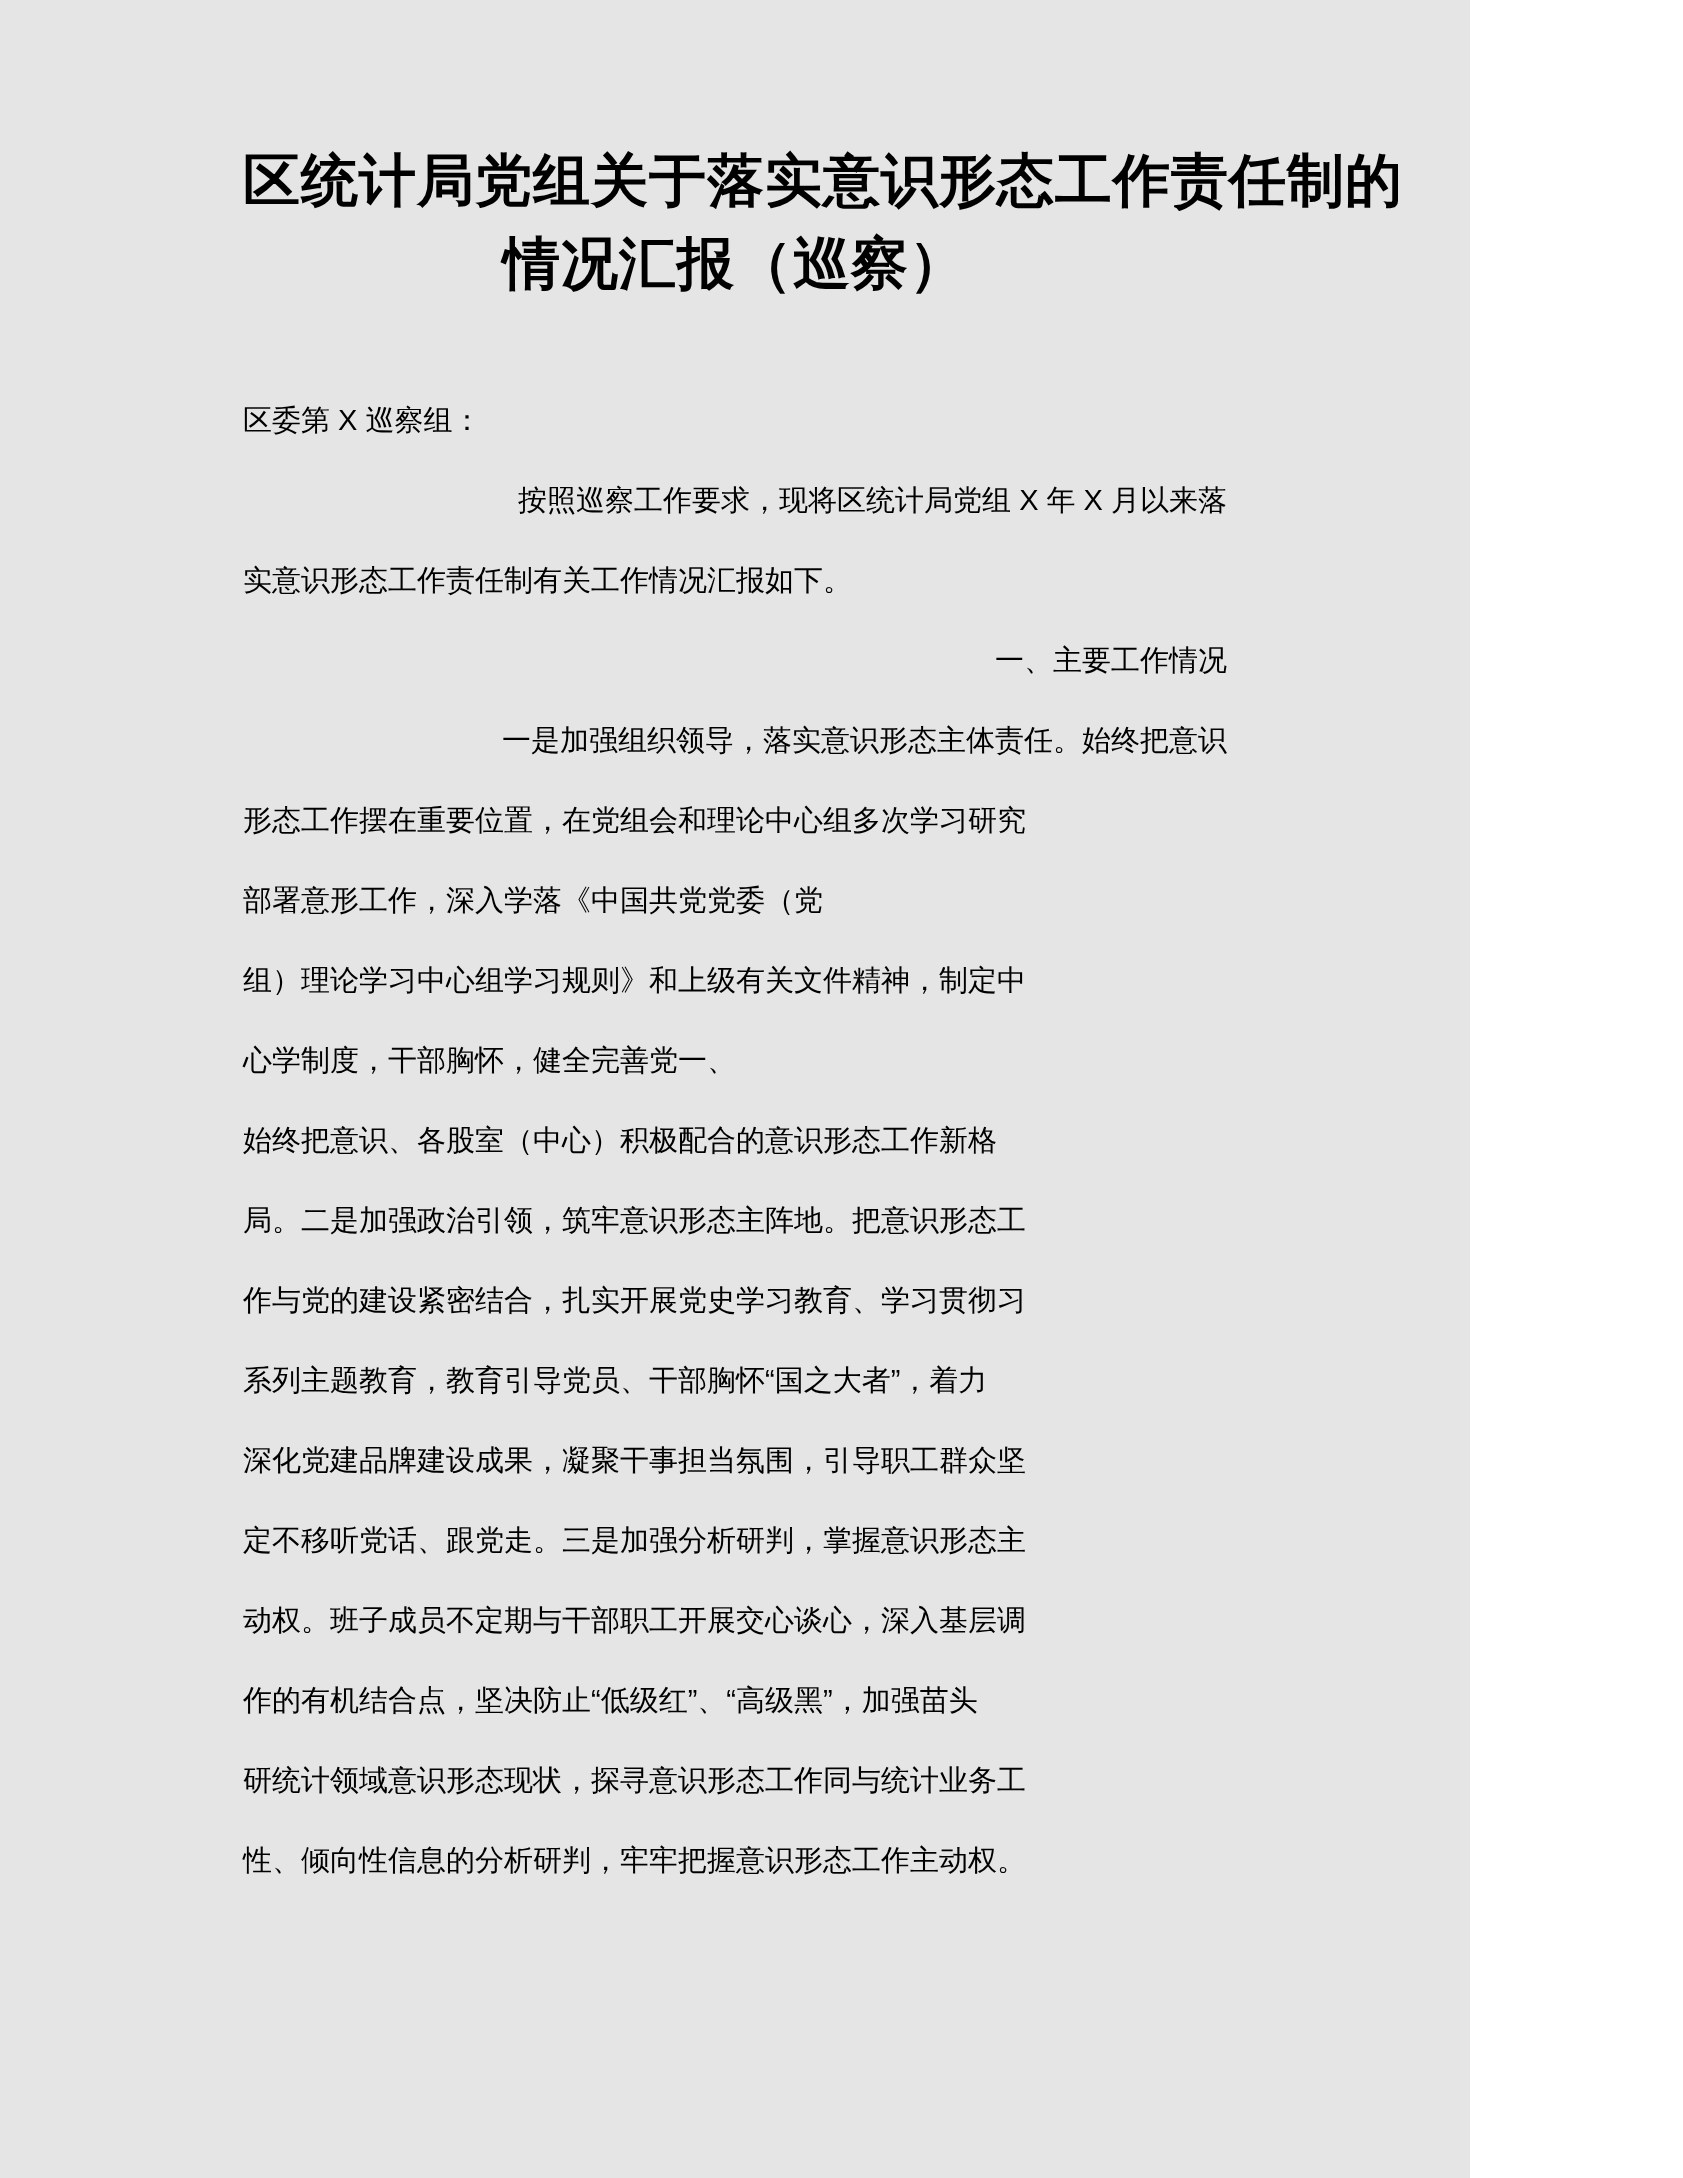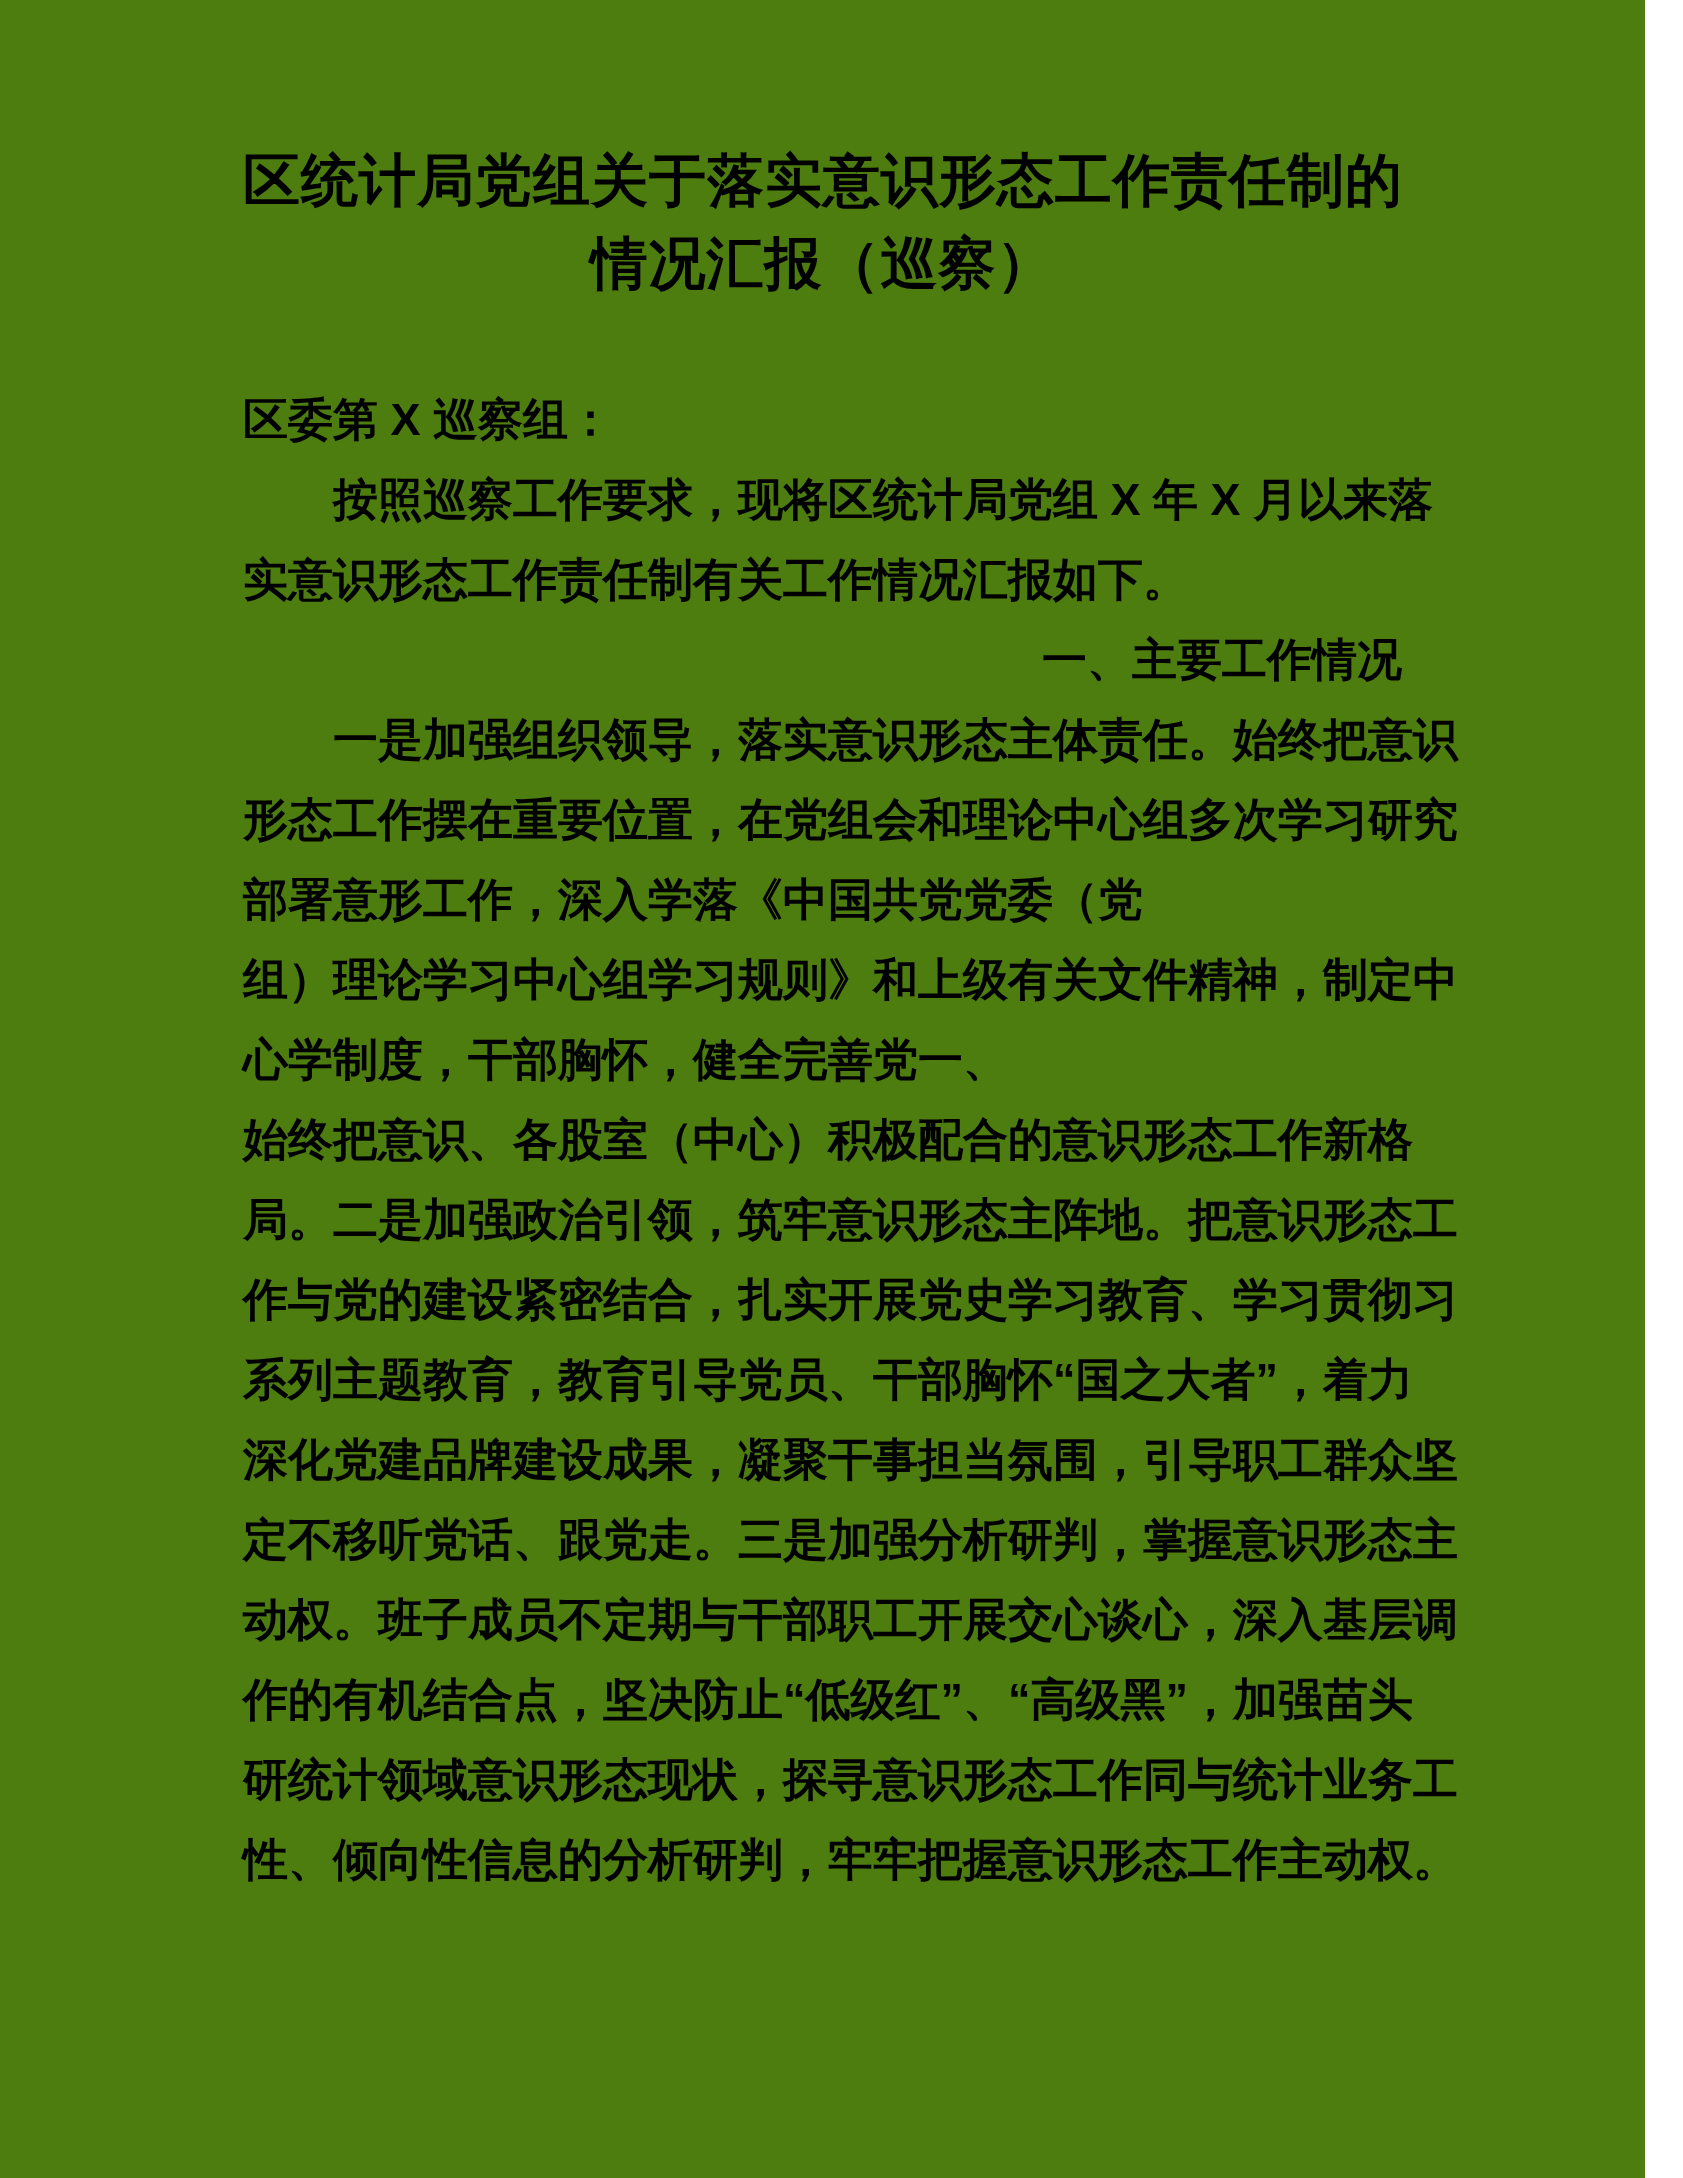--- a/index.html
+++ b/index.html
@@ -6,38 +6,38 @@
   body {
     width: 1683px;
     height: 2178px;
     background: #ffffff;
     color: #000000;
     font-family: "Liberation Sans", "DejaVu Sans", sans-serif;
     overflow: hidden;
   }
   .page {
     box-sizing: border-box;
-    width: 1645px;
+    width: 1470px;
     height: 2178px;
     padding: 139px 243px 0 243px;
-    background: #4d7c0f;
+    background: #e5e5e5;
   }
   .doc-title {
     text-align: center;
     font-weight: 700;
     font-size: 57px;
     line-height: 83px;
     letter-spacing: 1px;
     white-space: nowrap;
   }
   .doc-body {
     margin-top: 75px;
-    font-size: 45px;
+    font-size: 29px;
     line-height: 80px;
-    font-weight: 700;
+    font-weight: 400;
   }
   .line {
     white-space: nowrap;
   }
   .indent {
     text-indent: 2em;
     text-align: right;
   }
 </style>
 </head>

